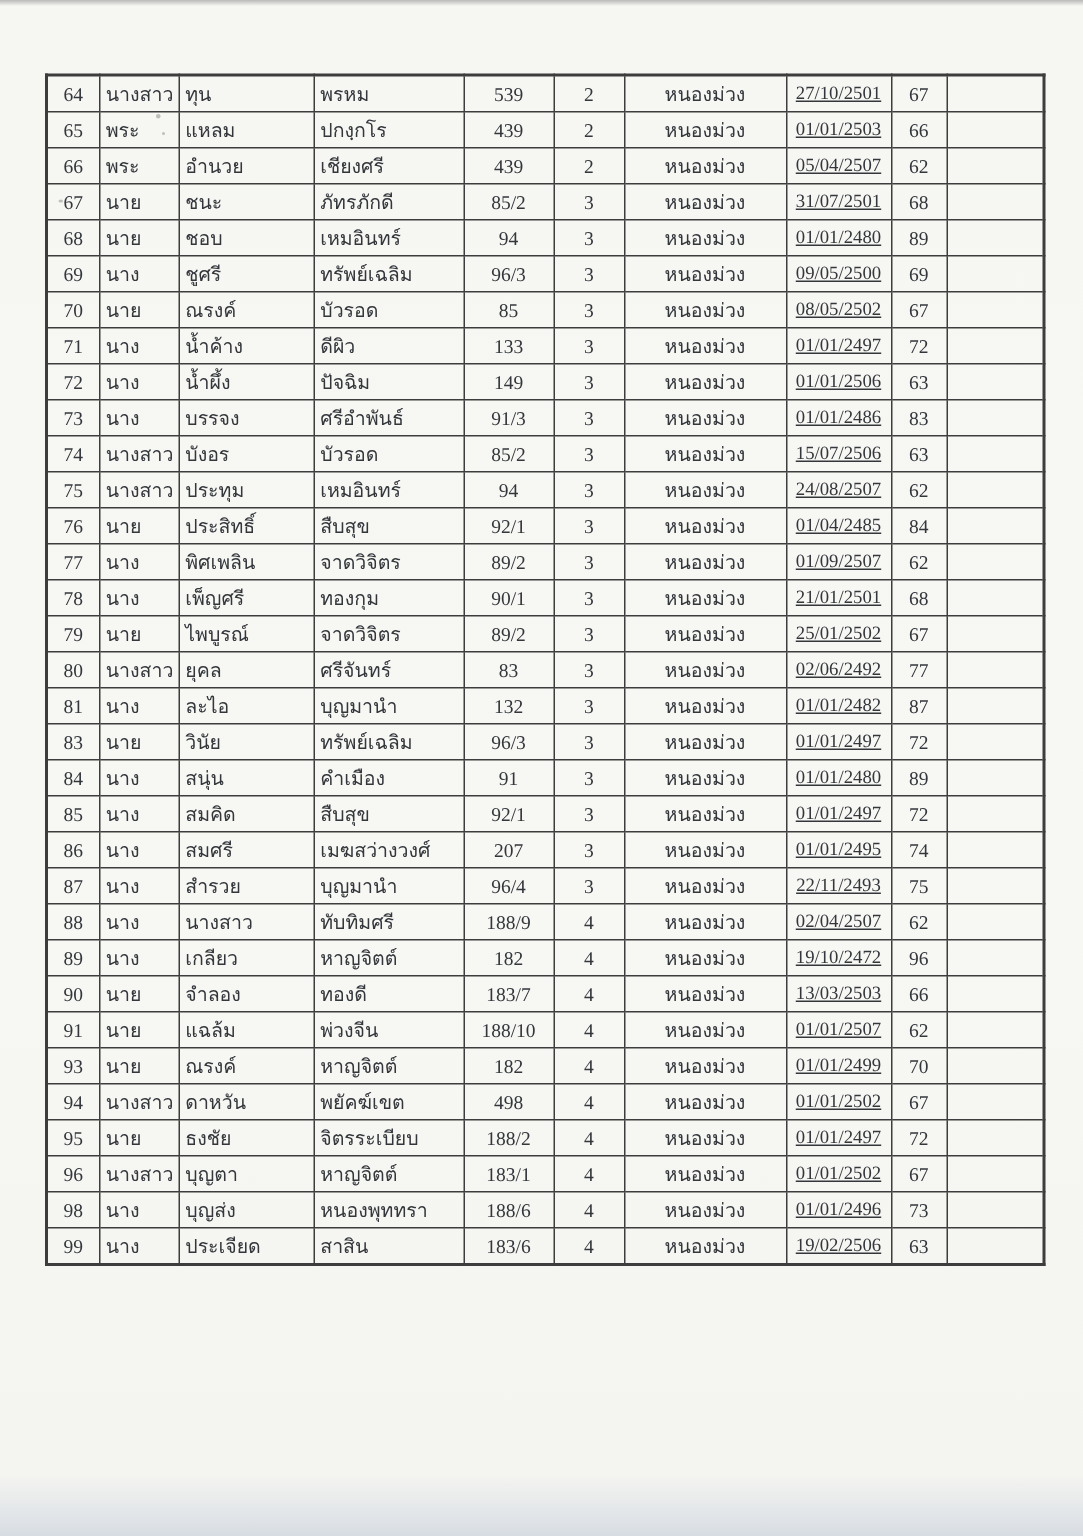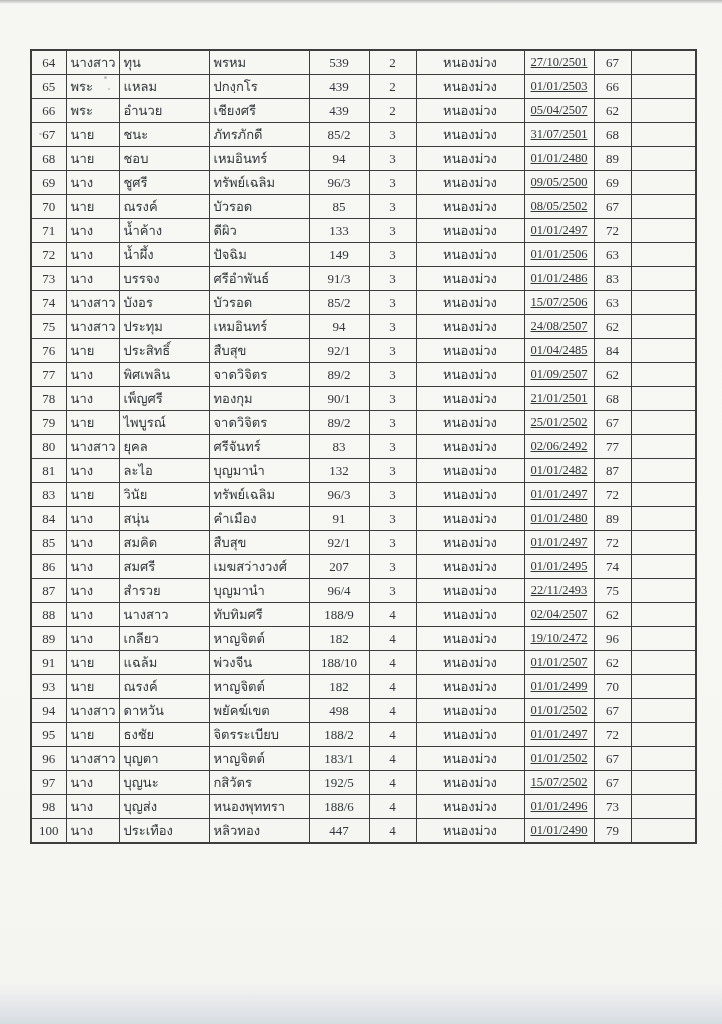--- a/index.html
+++ b/index.html
@@ -348,20 +348,32 @@
       <td class="c-first">เกลียว</td>
       <td class="c-last">หาญจิตต์</td>
       <td class="c-house">182</td>
       <td class="c-moo">4</td>
       <td class="c-village">หนองม่วง</td>
       <td class="c-dob">19/10/2472</td>
       <td class="c-age">96</td>
       <td class="c-note"></td>
     </tr>
         <tr>
+      <td class="c-no">90</td>
+      <td class="c-title">นาย</td>
+      <td class="c-first">จำลอง</td>
+      <td class="c-last">ทองดี</td>
+      <td class="c-house">183/7</td>
+      <td class="c-moo">4</td>
+      <td class="c-village">หนองม่วง</td>
+      <td class="c-dob">13/03/2503</td>
+      <td class="c-age">66</td>
+      <td class="c-note"></td>
+    </tr>
+        <tr>
       <td class="c-no">91</td>
       <td class="c-title">นาย</td>
       <td class="c-first">แฉล้ม</td>
       <td class="c-last">พ่วงจีน</td>
       <td class="c-house">188/10</td>
       <td class="c-moo">4</td>
       <td class="c-village">หนองม่วง</td>
       <td class="c-dob">01/01/2507</td>
       <td class="c-age">62</td>
       <td class="c-note"></td>
@@ -408,51 +420,39 @@
       <td class="c-first">บุญตา</td>
       <td class="c-last">หาญจิตต์</td>
       <td class="c-house">183/1</td>
       <td class="c-moo">4</td>
       <td class="c-village">หนองม่วง</td>
       <td class="c-dob">01/01/2502</td>
       <td class="c-age">67</td>
       <td class="c-note"></td>
     </tr>
         <tr>
-      <td class="c-no">97</td>
-      <td class="c-title">นาง</td>
-      <td class="c-first">บุญนะ</td>
-      <td class="c-last">กสิวัตร</td>
-      <td class="c-house">192/5</td>
-      <td class="c-moo">4</td>
-      <td class="c-village">หนองม่วง</td>
-      <td class="c-dob">15/07/2502</td>
-      <td class="c-age">67</td>
-      <td class="c-note"></td>
-    </tr>
-        <tr>
       <td class="c-no">98</td>
       <td class="c-title">นาง</td>
       <td class="c-first">บุญส่ง</td>
       <td class="c-last">หนองพุททรา</td>
       <td class="c-house">188/6</td>
       <td class="c-moo">4</td>
       <td class="c-village">หนองม่วง</td>
       <td class="c-dob">01/01/2496</td>
       <td class="c-age">73</td>
       <td class="c-note"></td>
     </tr>
         <tr>
-      <td class="c-no">100</td>
-      <td class="c-title">นาง</td>
-      <td class="c-first">ประเทือง</td>
-      <td class="c-last">หลิวทอง</td>
-      <td class="c-house">447</td>
-      <td class="c-moo">4</td>
-      <td class="c-village">หนองม่วง</td>
-      <td class="c-dob">01/01/2490</td>
-      <td class="c-age">79</td>
+      <td class="c-no">99</td>
+      <td class="c-title">นาง</td>
+      <td class="c-first">ประเจียด</td>
+      <td class="c-last">สาสิน</td>
+      <td class="c-house">183/6</td>
+      <td class="c-moo">4</td>
+      <td class="c-village">หนองม่วง</td>
+      <td class="c-dob">19/02/2506</td>
+      <td class="c-age">63</td>
       <td class="c-note"></td>
     </tr>
       </tbody>
   </table>
 
 </div>
 
 </body></html>

